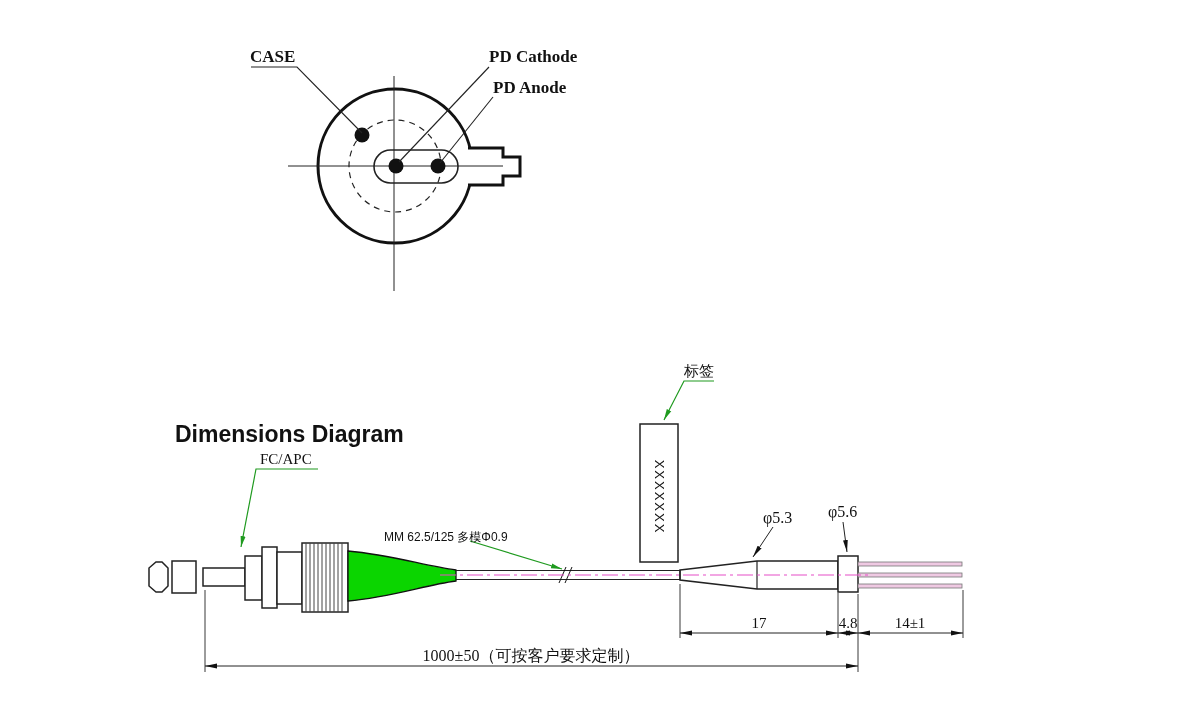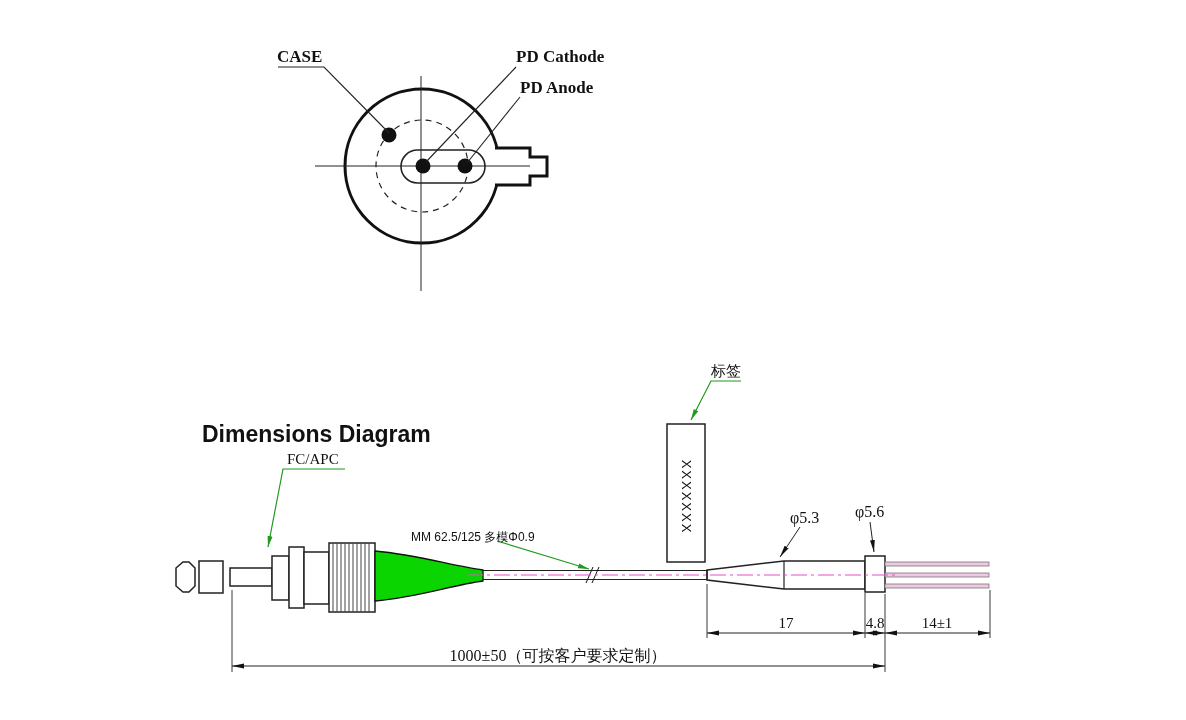--- a/index.html
+++ b/index.html
@@ -2,21 +2,20 @@
 <html><head>
 <meta charset="utf-8">
 <style>
   html,body{margin:0;padding:0;background:#ffffff;}
   .canvas{
     position:relative;
     width:1062px;height:720px;
     background:#ffffff;
     overflow:hidden;
     font-family:"Liberation Sans", sans-serif;
-    margin-left:27px;
   }
   svg text{ user-select:none; }
   .serif-label{ font-family:"Liberation Serif", serif; }
   .sans-label{ font-family:"Liberation Sans", sans-serif; }
 </style>
 </head>
 <body>
 
 <div class="canvas">
 <svg width="1186" height="720" viewBox="0 0 1186 720" xmlns="http://www.w3.org/2000/svg">

